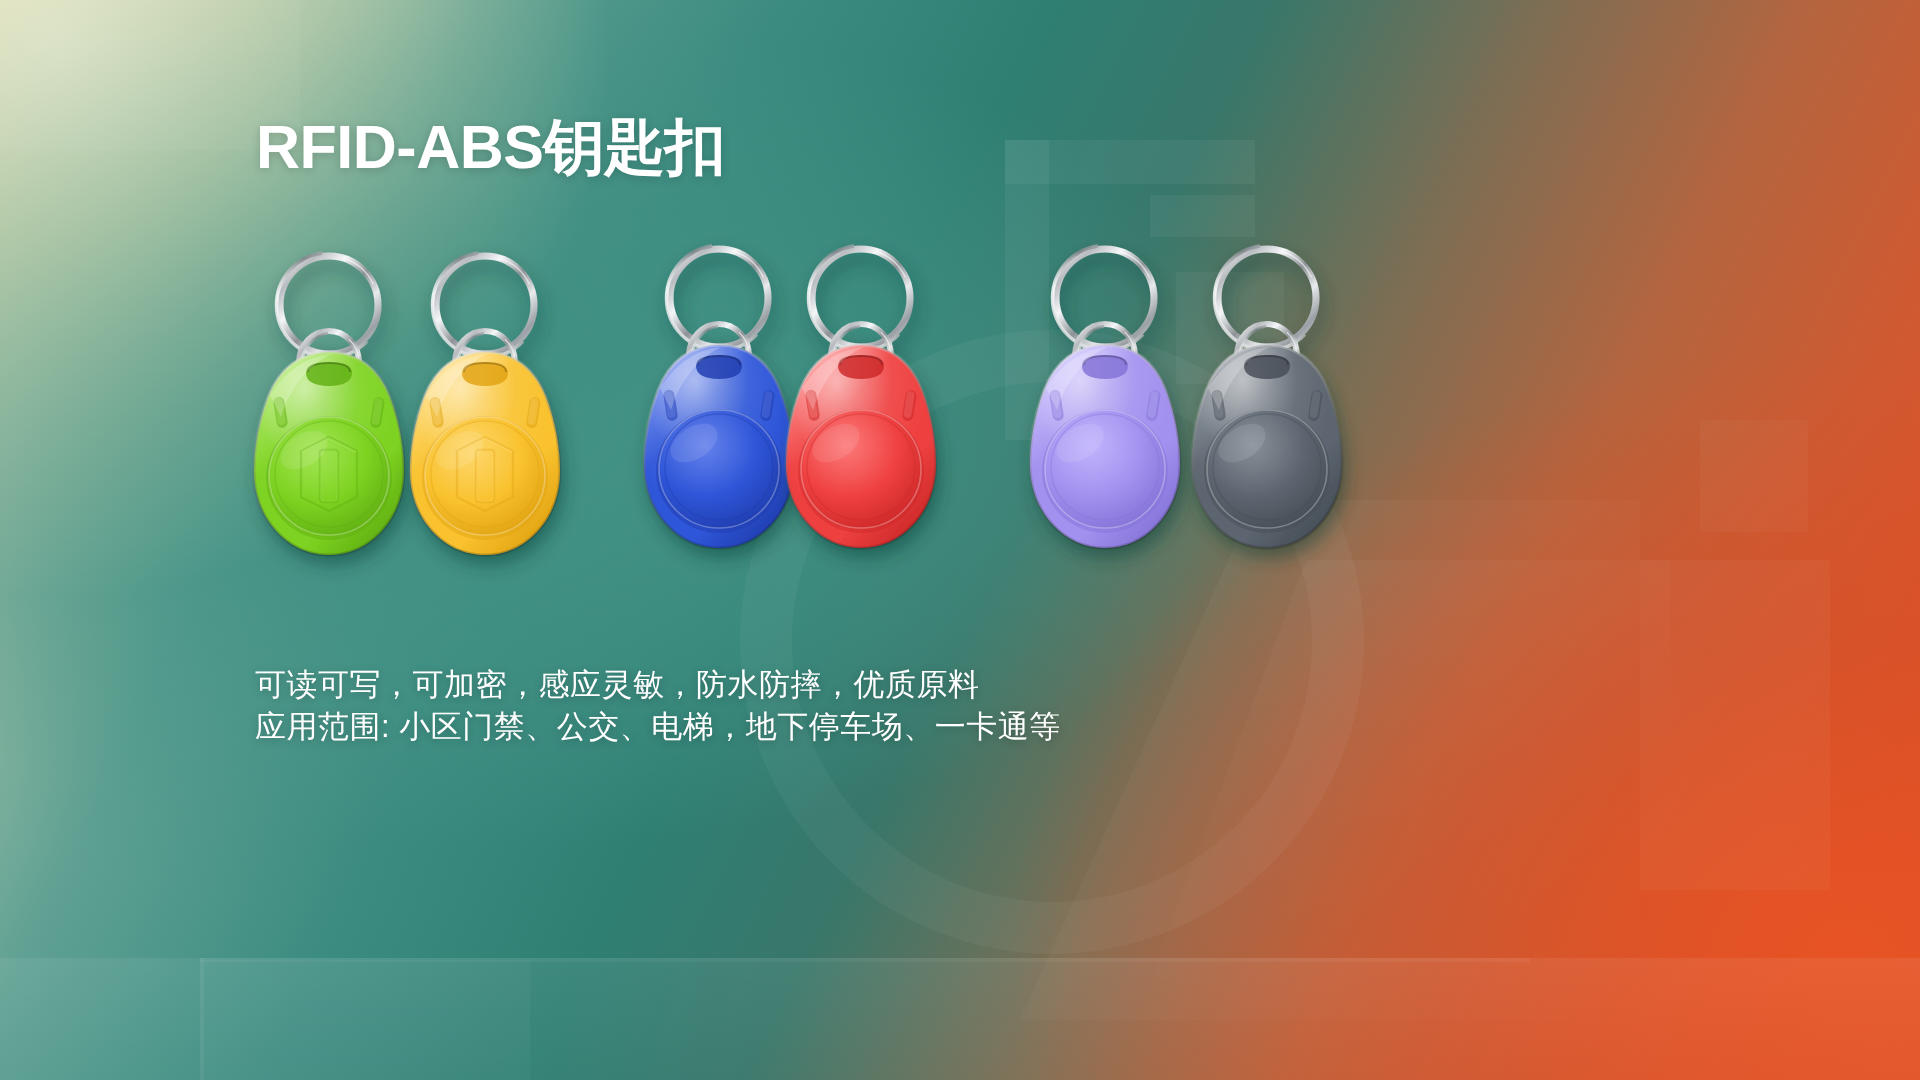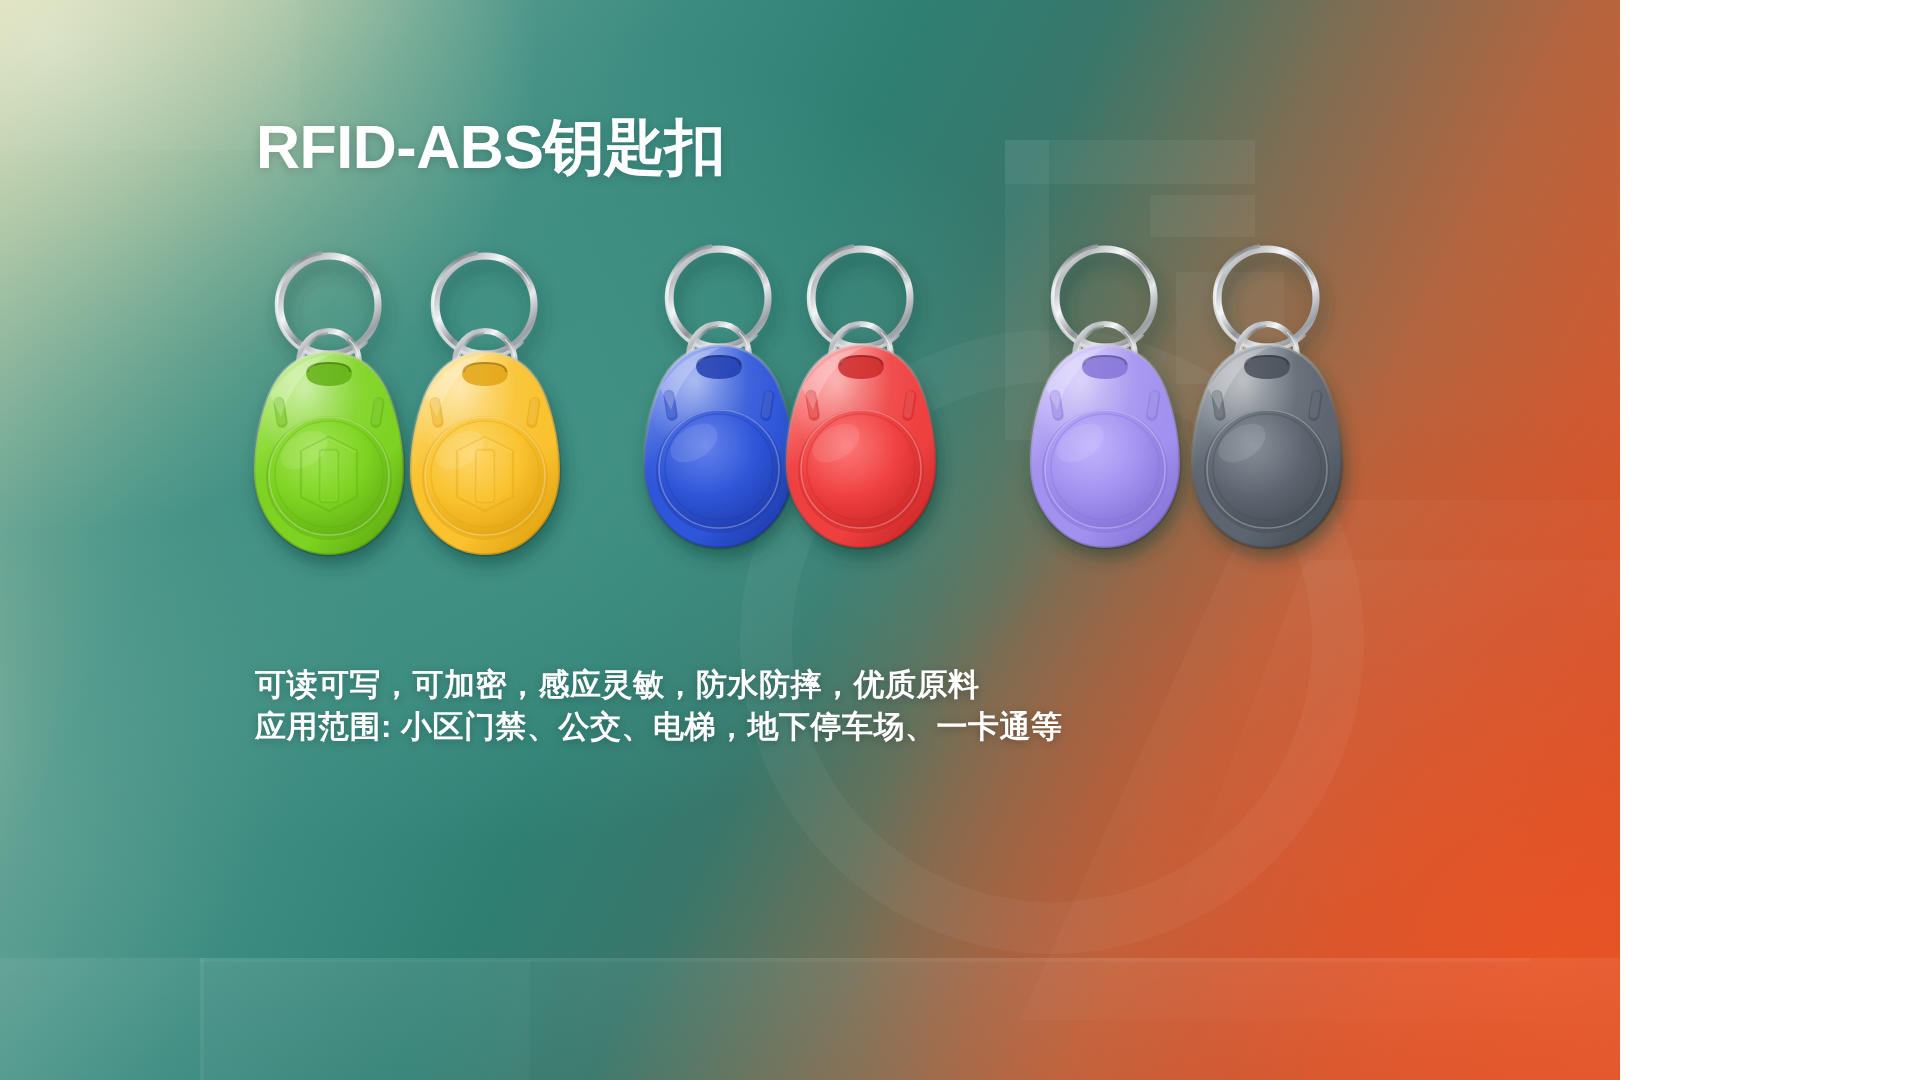--- a/index.html
+++ b/index.html
@@ -1,18 +1,18 @@
 <!DOCTYPE html>
 <html><head>
 <meta charset="utf-8">
 <style>
   html,body{margin:0;padding:0;}
   body{width:1920px;height:1080px;overflow:hidden;font-family:"Liberation Sans","DejaVu Sans",sans-serif;}
 
-  #banner{position:relative;width:1620px;height:1080px;overflow:hidden;isolation:isolate;}
+  #banner{position:relative;width:1920px;height:1080px;overflow:hidden;isolation:isolate;}
 
   
   .bg-base{position:absolute;inset:0;
     background:
       radial-gradient(circle at 3% 4%, #f2efd0 0%, rgba(236,232,190,0.75) 9%, rgba(190,206,178,0.0) 26%),
       radial-gradient(ellipse 60% 55% at 26% 40%, #4e9b8e 0%, rgba(62,136,124,0.0) 70%),
       linear-gradient(116deg,
          #d9d9ae 0%,
          #a9c4ab 9%,
          #5fa193 20%,
@@ -55,21 +55,21 @@
     background:linear-gradient(180deg,rgba(255,255,255,0.07),rgba(255,255,255,0.03));}
 
   
   .grain{position:absolute;inset:0;pointer-events:none;opacity:0.30;mix-blend-mode:overlay;}
 
   
   .title{position:absolute;left:256px;top:117px;font-size:61px;font-weight:bold;color:#ffffff;
     letter-spacing:-0.5px;line-height:1;white-space:nowrap;
     text-shadow:0 2px 10px rgba(0,0,0,0.18);}
 
-  .tag{position:absolute;left:255px;font-size:31px;font-weight:bold;color:#ffffff;
+  .tag{position:absolute;left:255px;font-size:31px;font-weight:normal;color:#ffffff;
     white-space:nowrap;letter-spacing:0.5px;text-shadow:0 2px 8px rgba(0,0,0,0.25);}
   .tag-1{top:664px;}
   .tag-2{top:706px;}
 
   
   .fob{position:absolute;width:178px;height:330px;}
   .fob svg{display:block;width:100%;height:100%;overflow:visible;}
 </style>
 </head>
 <body>

